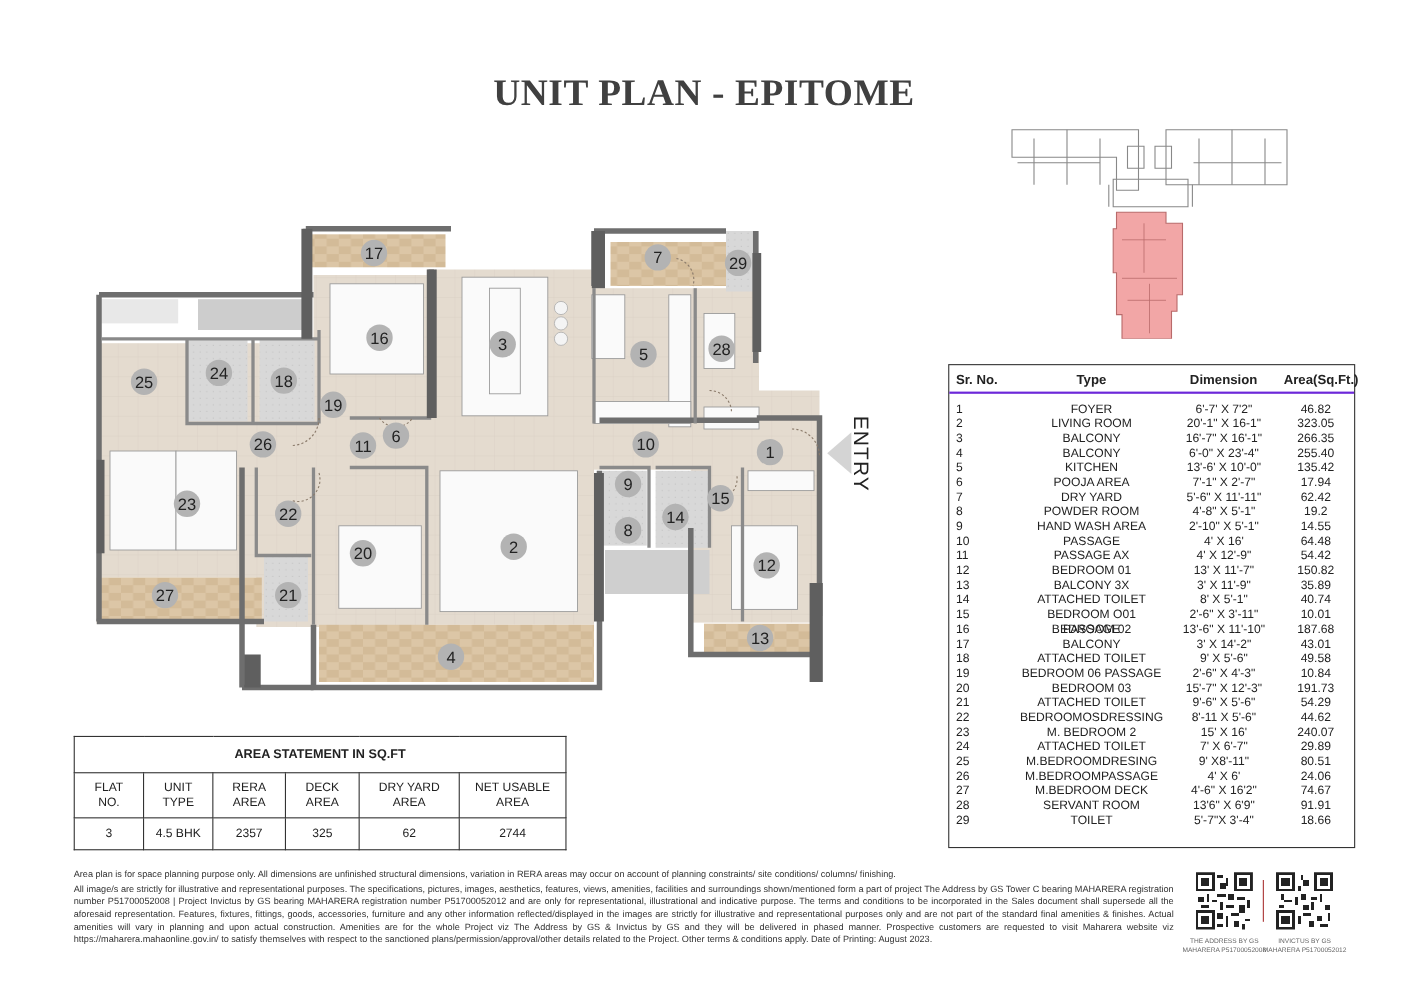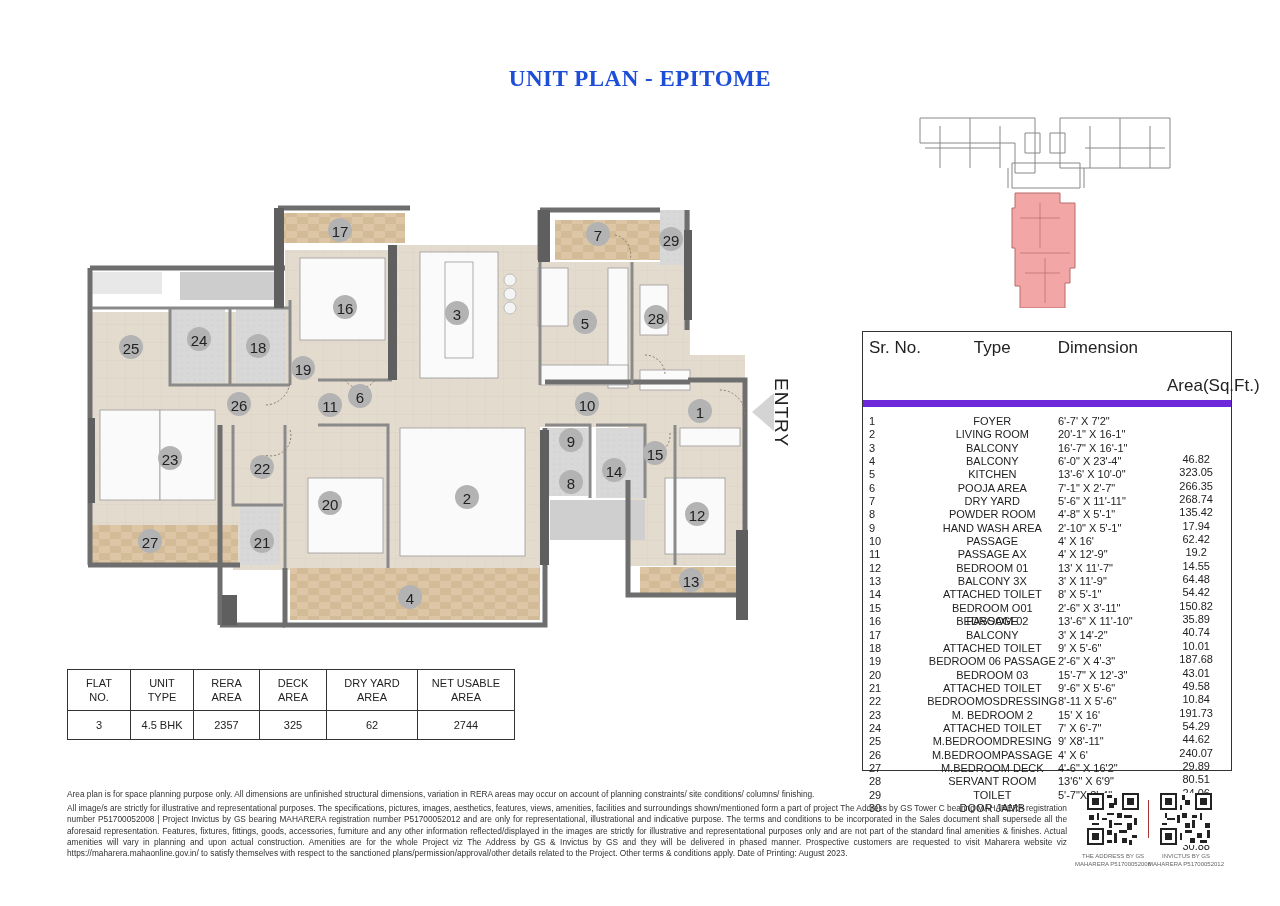--- a/index.html
+++ b/index.html
@@ -1,29 +1,29 @@
 <!DOCTYPE html>
 <html><head>
 <meta charset="utf-8">
 <style>
   html,body{margin:0;padding:0;background:#fff;}
   body{width:1280px;height:906px;position:relative;overflow:hidden;font-family:"Liberation Sans",sans-serif;color:#222;}
-  .title{position:absolute;left:0;width:1280px;top:66px;text-align:center;font-family:"Liberation Serif",serif;font-weight:bold;font-size:23px;letter-spacing:0.5px;color:#1d4ed8;}
+  .title{position:absolute;left:0;width:1280px;top:66px;text-align:center;font-family:"Liberation Serif",serif;font-weight:bold;font-size:34px;letter-spacing:0.5px;color:#404040;}
   .plan{position:absolute;left:0;top:0;width:860px;height:660px;}
   .keyplan{position:absolute;left:900px;top:108px;width:290px;height:200px;}
   .entry-label{position:absolute;left:770px;top:378px;font-size:19px;letter-spacing:1px;color:#222;writing-mode:vertical-rl;}
   .entry-arrow{position:absolute;left:752px;top:393px;width:0;height:0;border-top:19px solid transparent;border-bottom:19px solid transparent;border-right:22px solid #d4d4d4;}
   .room-table{position:absolute;left:862px;top:331px;width:370px;height:440px;border:1.5px solid #333;box-sizing:border-box;font-size:11px;}
-  .room-table .head{display:flex;font-weight:normal;font-size:17px;padding:6px 6px 4px 6px;border-bottom:7px solid #6d28d9;}
+  .room-table .head{display:flex;font-weight:bold;font-size:12px;padding:6px 6px 4px 6px;border-bottom:2px solid #6d28d9;}
   .room-table .row{display:flex;height:13.35px;line-height:13.35px;padding:0 6px;}
   .room-table .rows{padding-top:8px;}
   .c-sr{width:58px;}
   .c-type{width:132px;text-align:center;}
-  .c-dim{width:110px;}
-  .c-area{width:58px;text-align:center;margin-top:38px;}
+  .c-dim{width:110px;text-align:center;}
+  .c-area{width:58px;text-align:center;}
   .area-stmt{position:absolute;left:67px;top:669px;width:448px;border-collapse:collapse;font-size:11px;text-align:center;}
   .area-stmt td,.area-stmt th{border:1.3px solid #333;padding:0;}
   .area-stmt th.cap{height:32px;font-weight:bold;font-size:11.5px;}
   .area-stmt td.h{height:40px;line-height:14px;}
   .area-stmt td.v{height:28px;}
   .disclaimer{position:absolute;left:67px;top:789px;width:1000px;font-size:8.3px;line-height:11.2px;color:#333;text-align:justify;}
   .disclaimer p{margin:0 0 3px 0;}
   .qr{position:absolute;top:793px;width:52px;height:52px;}
   .qr-label{position:absolute;top:852px;width:80px;text-align:center;font-size:6px;line-height:8px;color:#666;}
   .qr-divider{position:absolute;left:1148px;top:800px;width:1px;height:38px;background:#a33;}
@@ -324,21 +324,21 @@
       <div class="row">
         <div class="c-sr">3</div>
         <div class="c-type">BALCONY</div>
         <div class="c-dim">16'-7" X 16'-1"</div>
         <div class="c-area">266.35</div>
       </div>
       <div class="row">
         <div class="c-sr">4</div>
         <div class="c-type">BALCONY</div>
         <div class="c-dim">6'-0" X 23'-4"</div>
-        <div class="c-area">268.74</div>
+        <div class="c-area">255.40</div>
       </div>
       <div class="row">
         <div class="c-sr">5</div>
         <div class="c-type">KITCHEN</div>
         <div class="c-dim">13'-6' X 10'-0"</div>
         <div class="c-area">135.42</div>
       </div>
       <div class="row">
         <div class="c-sr">6</div>
         <div class="c-type">POOJA AREA</div>
@@ -476,31 +476,28 @@
         <div class="c-type">SERVANT ROOM</div>
         <div class="c-dim">13'6" X 6'9"</div>
         <div class="c-area">91.91</div>
       </div>
       <div class="row">
         <div class="c-sr">29</div>
         <div class="c-type">TOILET</div>
         <div class="c-dim">5'-7"X 3'-4"</div>
         <div class="c-area">18.66</div>
       </div>
-      <div class="row">
-        <div class="c-sr">30</div>
-        <div class="c-type">DOOR JAMB</div>
-        <div class="c-dim"></div>
-        <div class="c-area">30.88</div>
-      </div>
     </div>
 </div>
 
 <table class="area-stmt">
   <tbody>
+      <tr>
+        <th class="cap" colspan="6">AREA STATEMENT IN SQ.FT</th>
+      </tr>
   <tr>
     <td class="h" style="width:62px"><span>FLAT</span><br><span>NO.</span></td>
     <td class="h" style="width:62px"><span>UNIT</span><br><span>TYPE</span></td>
     <td class="h" style="width:65px"><span>RERA</span><br><span>AREA</span></td>
     <td class="h" style="width:66px"><span>DECK</span><br><span>AREA</span></td>
     <td class="h" style="width:90px"><span>DRY YARD</span><br><span>AREA</span></td>
     <td class="h"><span>NET USABLE</span><br><span>AREA</span></td>
   </tr>
   <tr>
     <td class="v">3</td>

